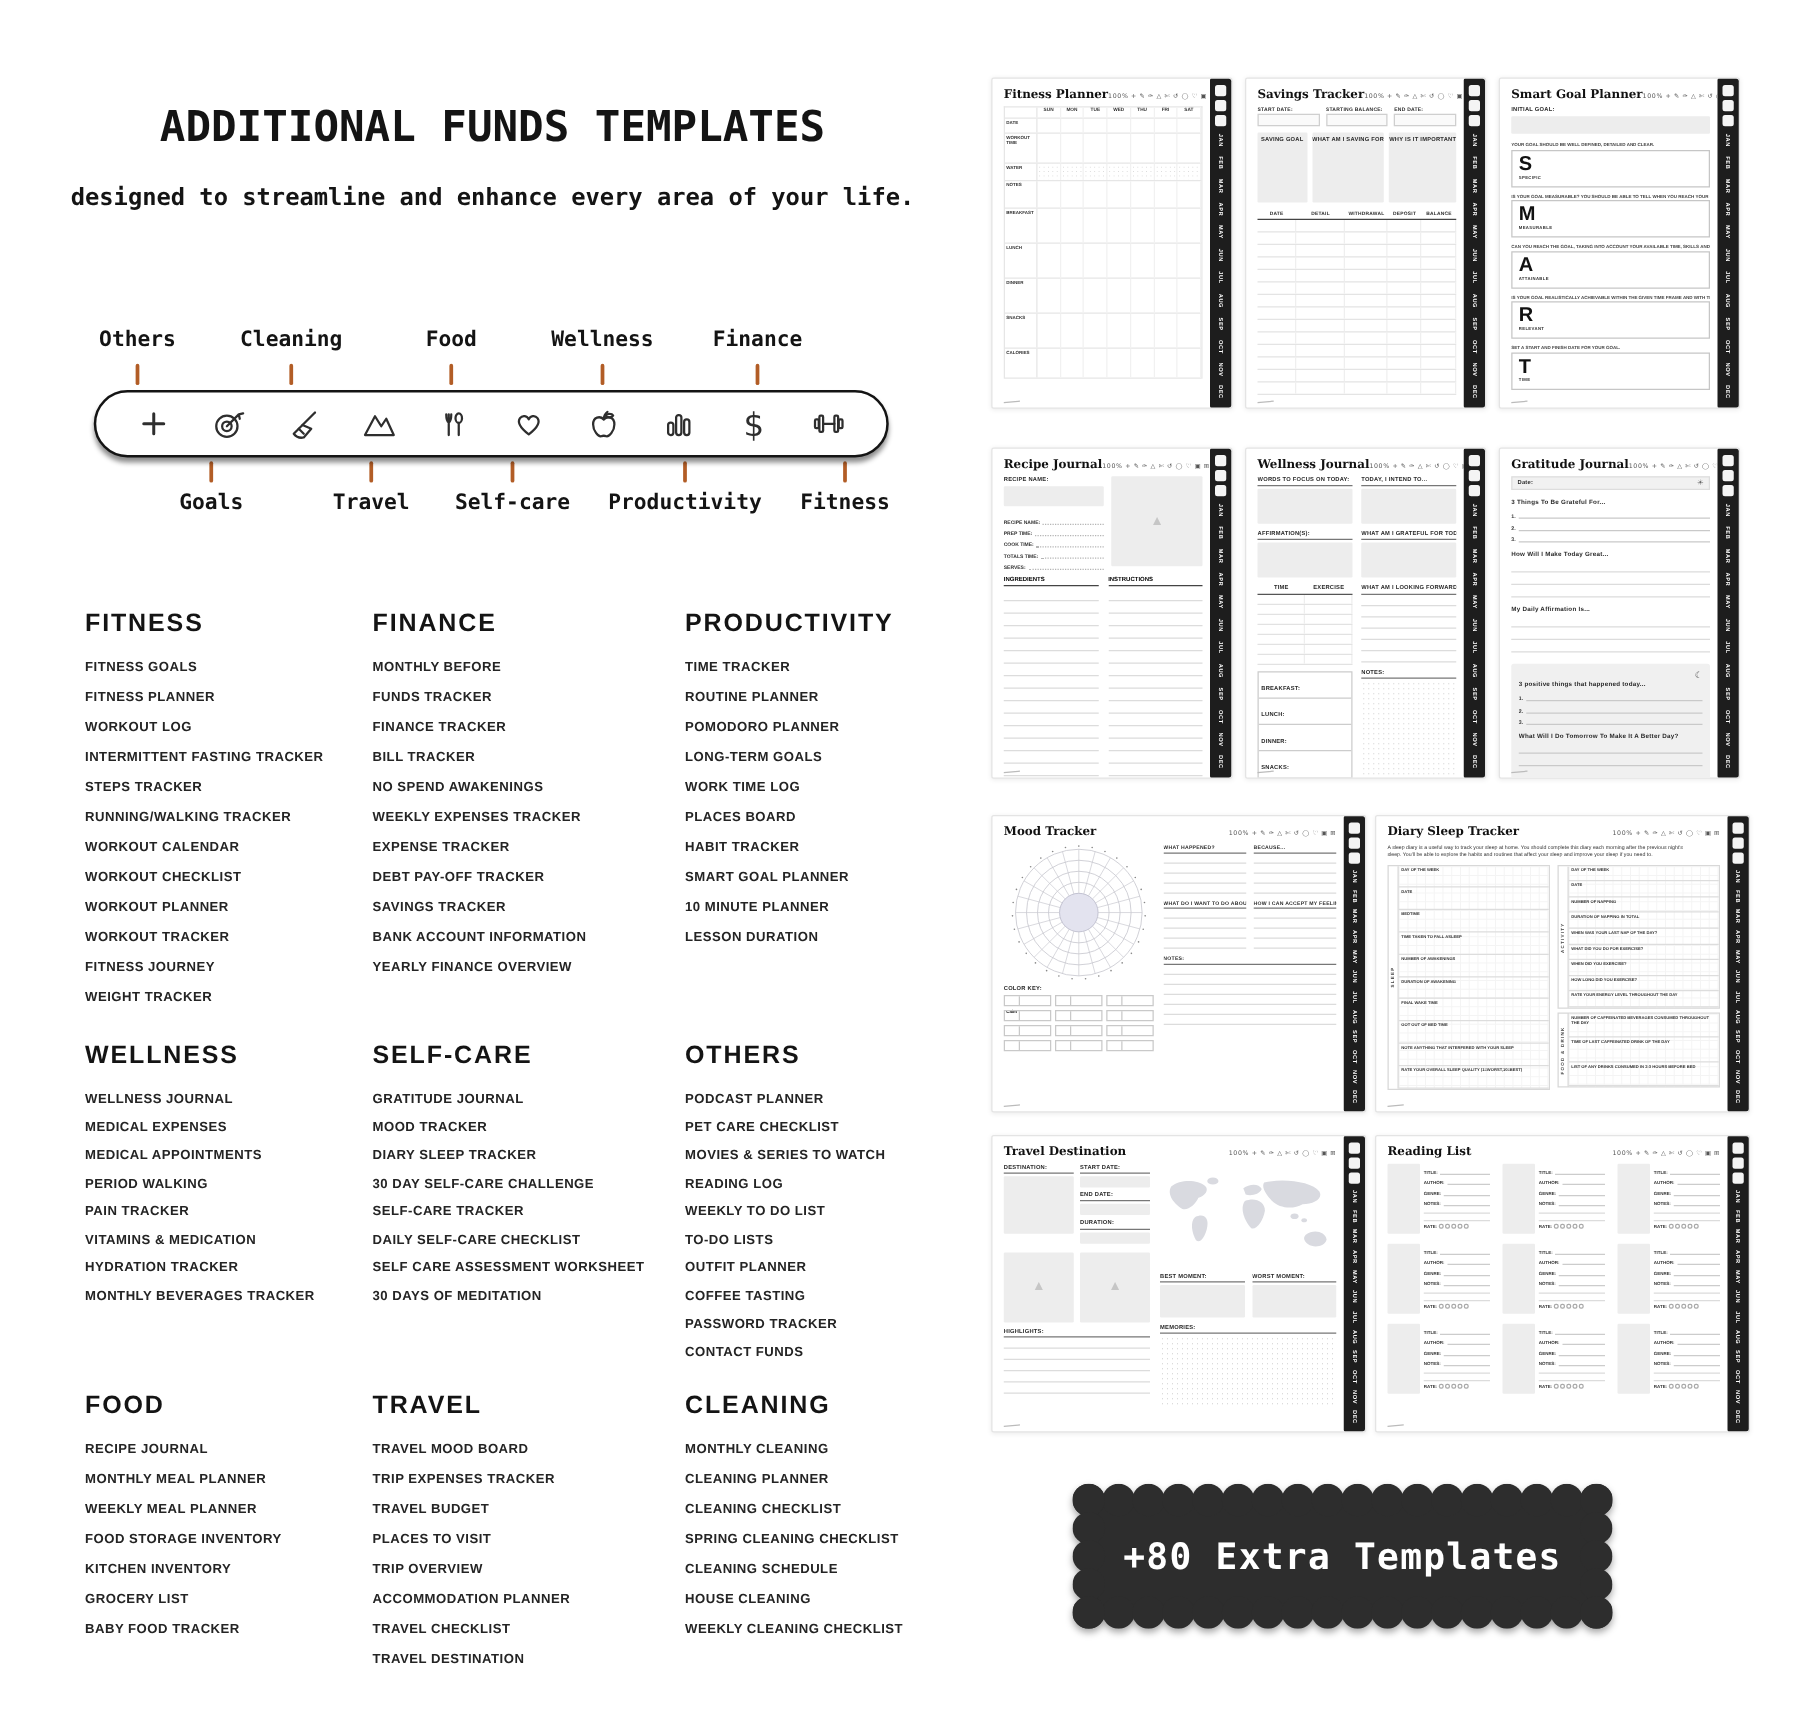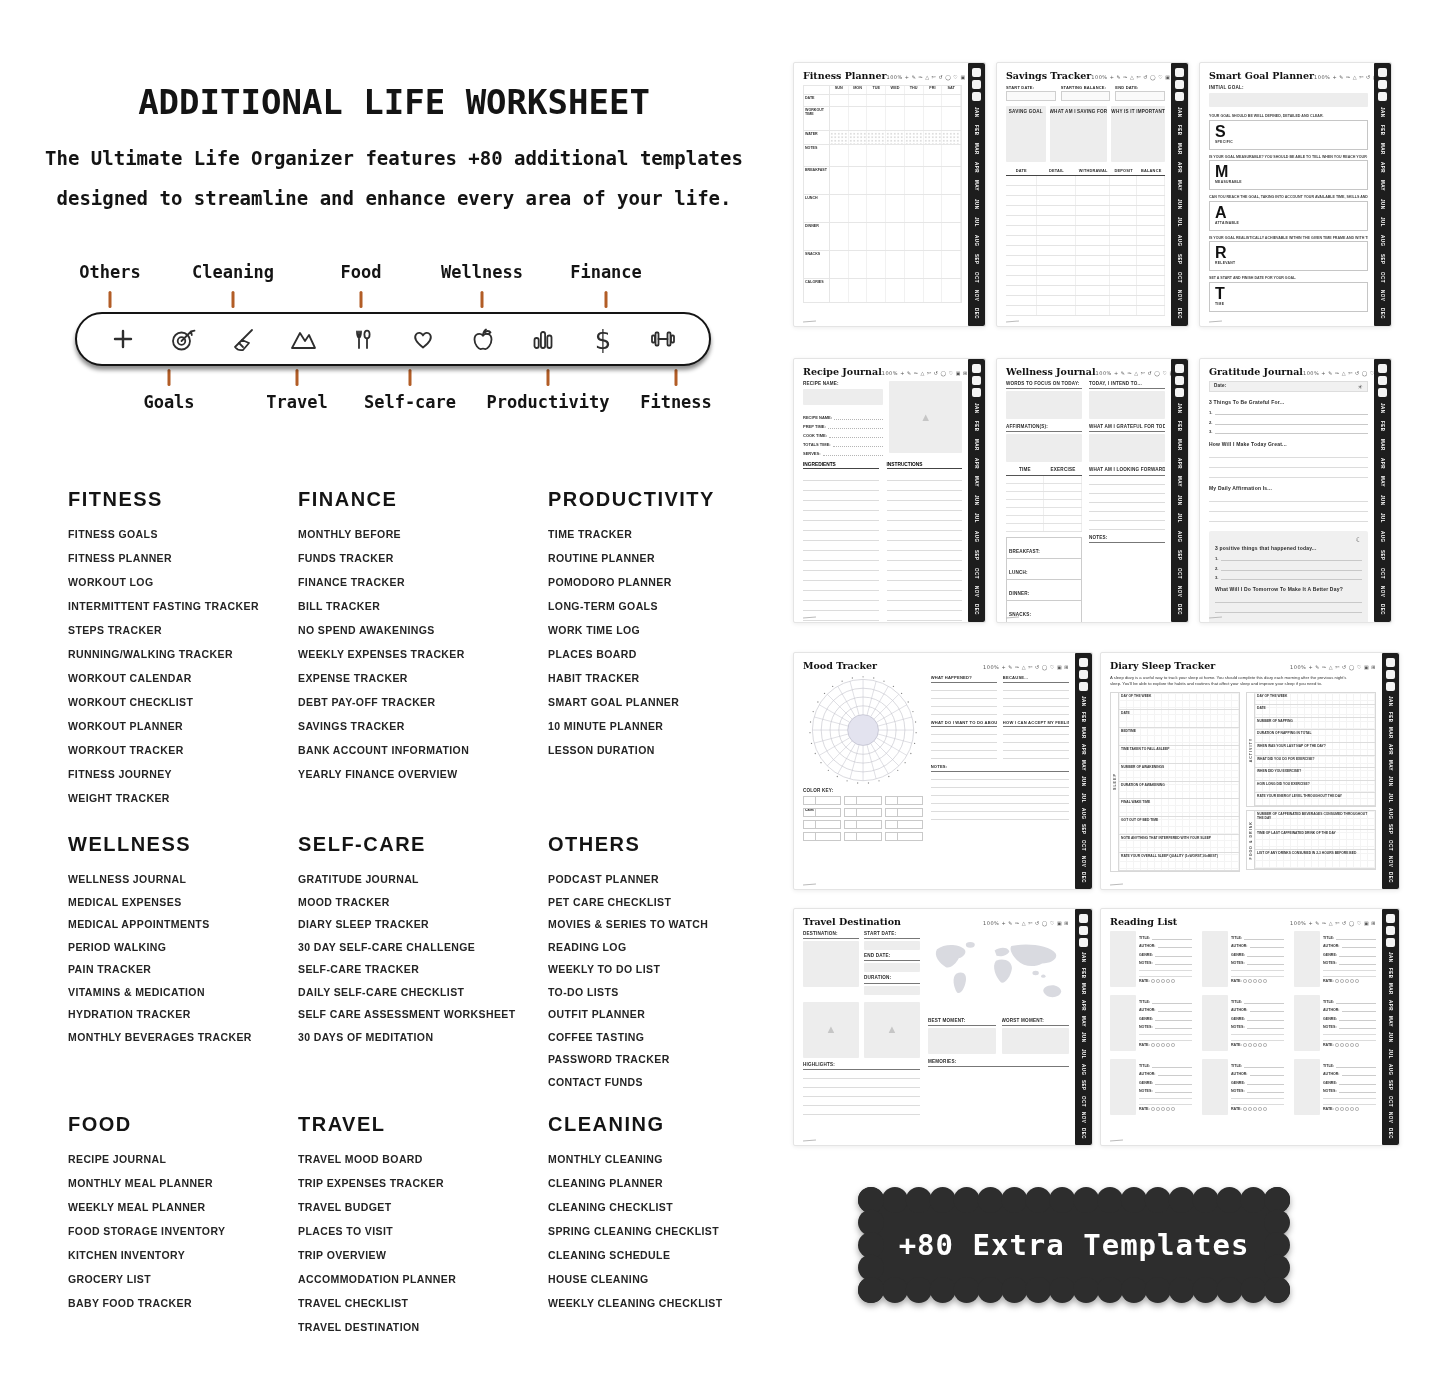--- a/index.html
+++ b/index.html
@@ -160,23 +160,22 @@
   #badge{position:absolute;left:858px;top:1187px;width:432px;height:116px;filter:drop-shadow(0 3px 3px rgba(0,0,0,.35))}
   #badge svg{position:absolute;left:0;top:0;width:100%;height:100%}
   #badge-label{position:absolute;inset:0;display:flex;align-items:center;justify-content:center;
     font-family:"DejaVu Sans Mono",monospace;font-weight:bold;font-size:29px;color:#fff;letter-spacing:1px}
 </style>
 </head>
 <body>
 
 <div id="canvas">
 
-  <div class="hd-title">ADDITIONAL LIFE WORKSHEET</div>
+  <div class="hd-title">ADDITIONAL FUNDS TEMPLATES</div>
   <div class="hd-sub">
-    <div>The Ultimate Life Organizer features +80 additional templates</div>
     <div>designed to streamline and enhance every area of your life.</div>
   </div>
 
   <div id="icon-bar-labels">
       <div class="bar-label" style="left:110px;top:262px">Others</div>
       <div class="tick" style="left:110px;top:291px"></div>
       <div class="bar-label" style="left:233px;top:262px">Cleaning</div>
       <div class="tick" style="left:233px;top:291px"></div>
       <div class="bar-label" style="left:361px;top:262px">Food</div>
       <div class="tick" style="left:361px;top:291px"></div>

